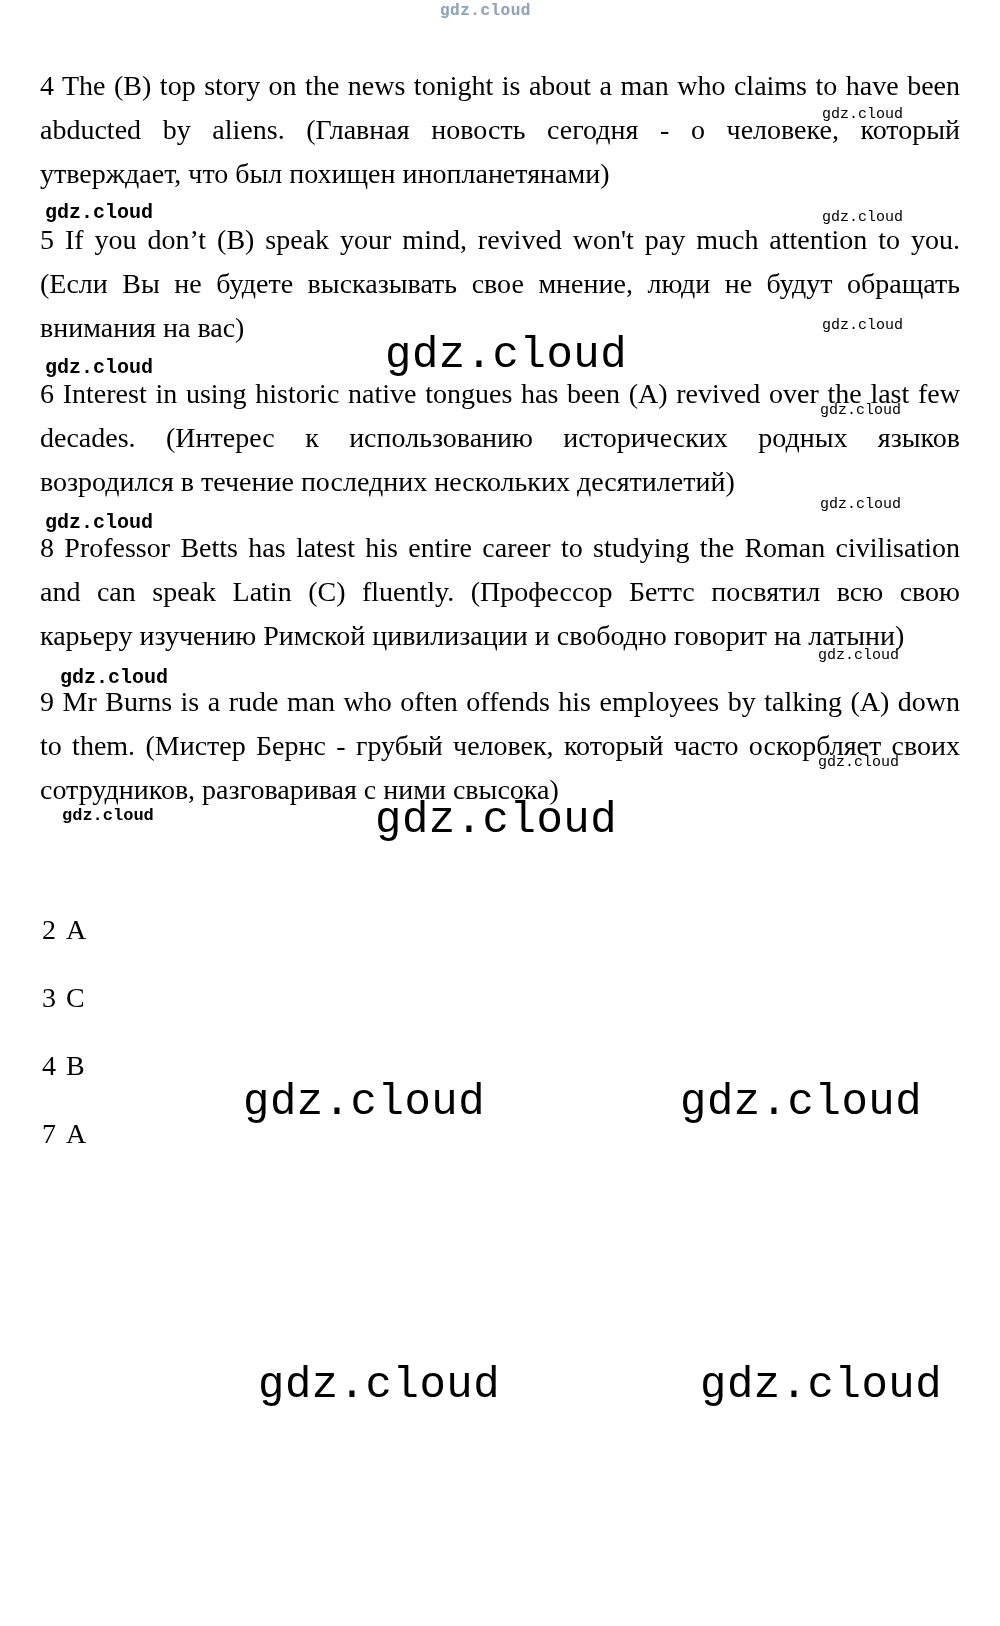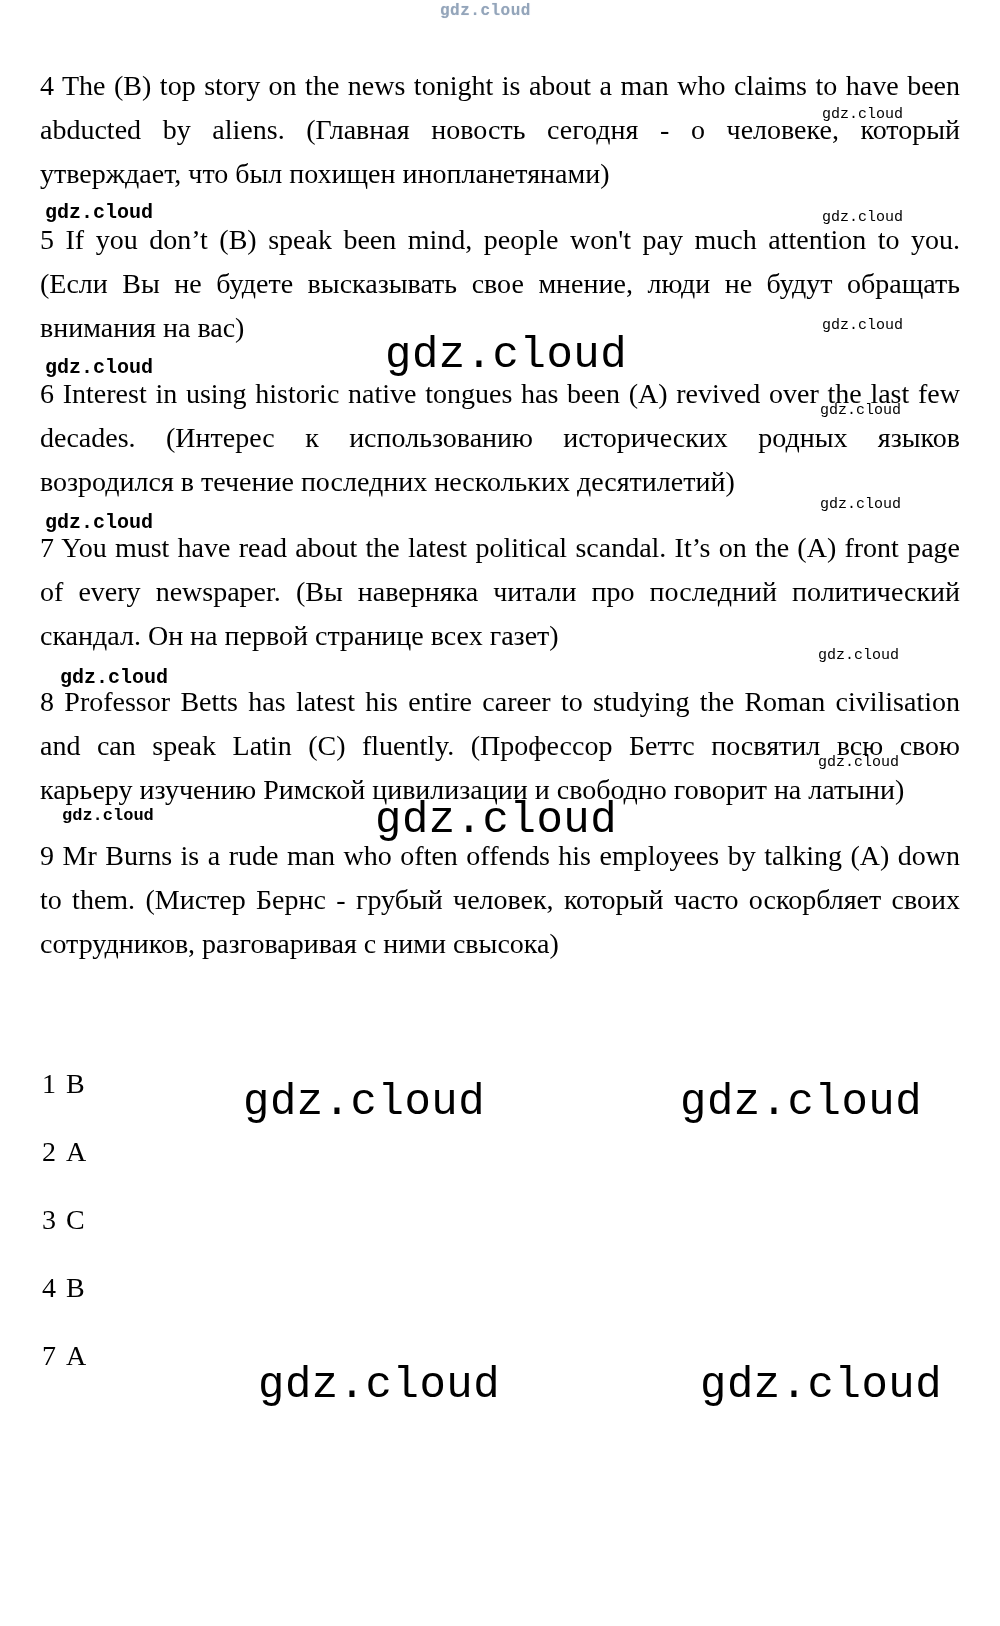--- a/index.html
+++ b/index.html
@@ -60,32 +60,30 @@
 </style>
 </head>
 <body>
 
 <div class="page">
 
   <div class="content">
 
     <p class="para"><span>4</span> <span>The (B) top story on the news tonight is about a man who claims to have been abducted by aliens.</span> <span>(Главная новость сегодня - о человеке, который утверждает, что был похищен инопланетянами)</span></p>
 
-    <p class="para"><span>5</span> <span>If you don’t (B) speak been mind, people won't pay much attention to you.</span> <span>(Если Вы не будете высказывать свое мнение, люди не будут обращать внимания на вас)</span></p>
+    <p class="para"><span>5</span> <span>If you don’t (B) speak your mind, revived won't pay much attention to you.</span> <span>(Если Вы не будете высказывать свое мнение, люди не будут обращать внимания на вас)</span></p>
 
     <p class="para"><span>6</span> <span>Interest in using historic native tongues has been (A) revived over the last few decades.</span> <span>(Интерес к использованию исторических родных языков возродился в течение последних нескольких десятилетий)</span></p>
 
-    <p class="para"><span>7</span> <span>You must have read about the latest political scandal. It’s on the (A) front page of every newspaper.</span> <span>(Вы наверняка читали про последний политический скандал. Он на первой странице всех газет)</span></p>
 
     <p class="para"><span>8</span> <span>Professor Betts has latest his entire career to studying the Roman civilisation and can speak Latin (C) fluently.</span> <span>(Профессор Беттс посвятил всю свою карьеру изучению Римской цивилизации и свободно говорит на латыни)</span></p>
 
     <p class="para"><span>9</span> <span>Mr Burns is a rude man who often offends his employees by talking (A) down to them.</span> <span>(Мистер Бернс - грубый человек, который часто оскорбляет своих сотрудников, разговаривая с ними свысока)</span></p>
 
     <div class="answers">
-      <div class="answer-row"><span class="num">1</span><span>B</span></div>
       <div class="answer-row"><span class="num">2</span><span>A</span></div>
       <div class="answer-row"><span class="num">3</span><span>C</span></div>
       <div class="answer-row"><span class="num">4</span><span>B</span></div>
       <div class="answer-row"><span class="num">7</span><span>A</span></div>
     </div>
 
   </div>
 
   <div class="wm wm-top" style="left:440px; top:2px;">gdz.cloud</div>
 

